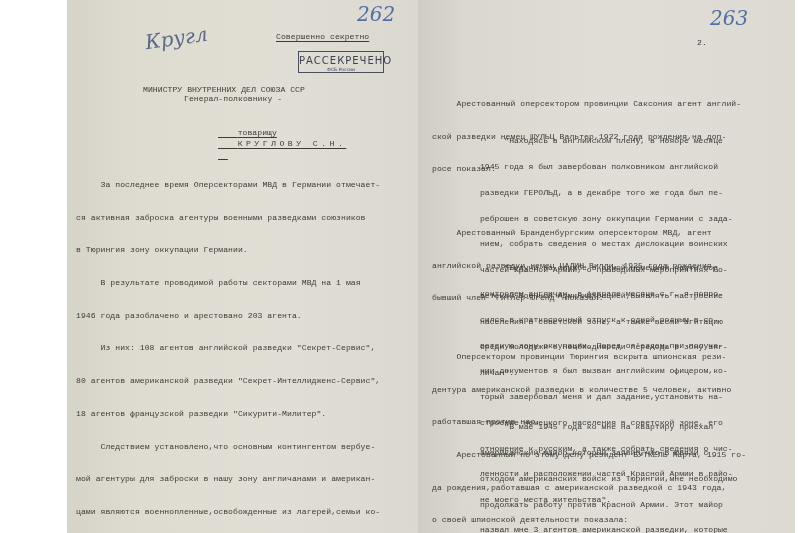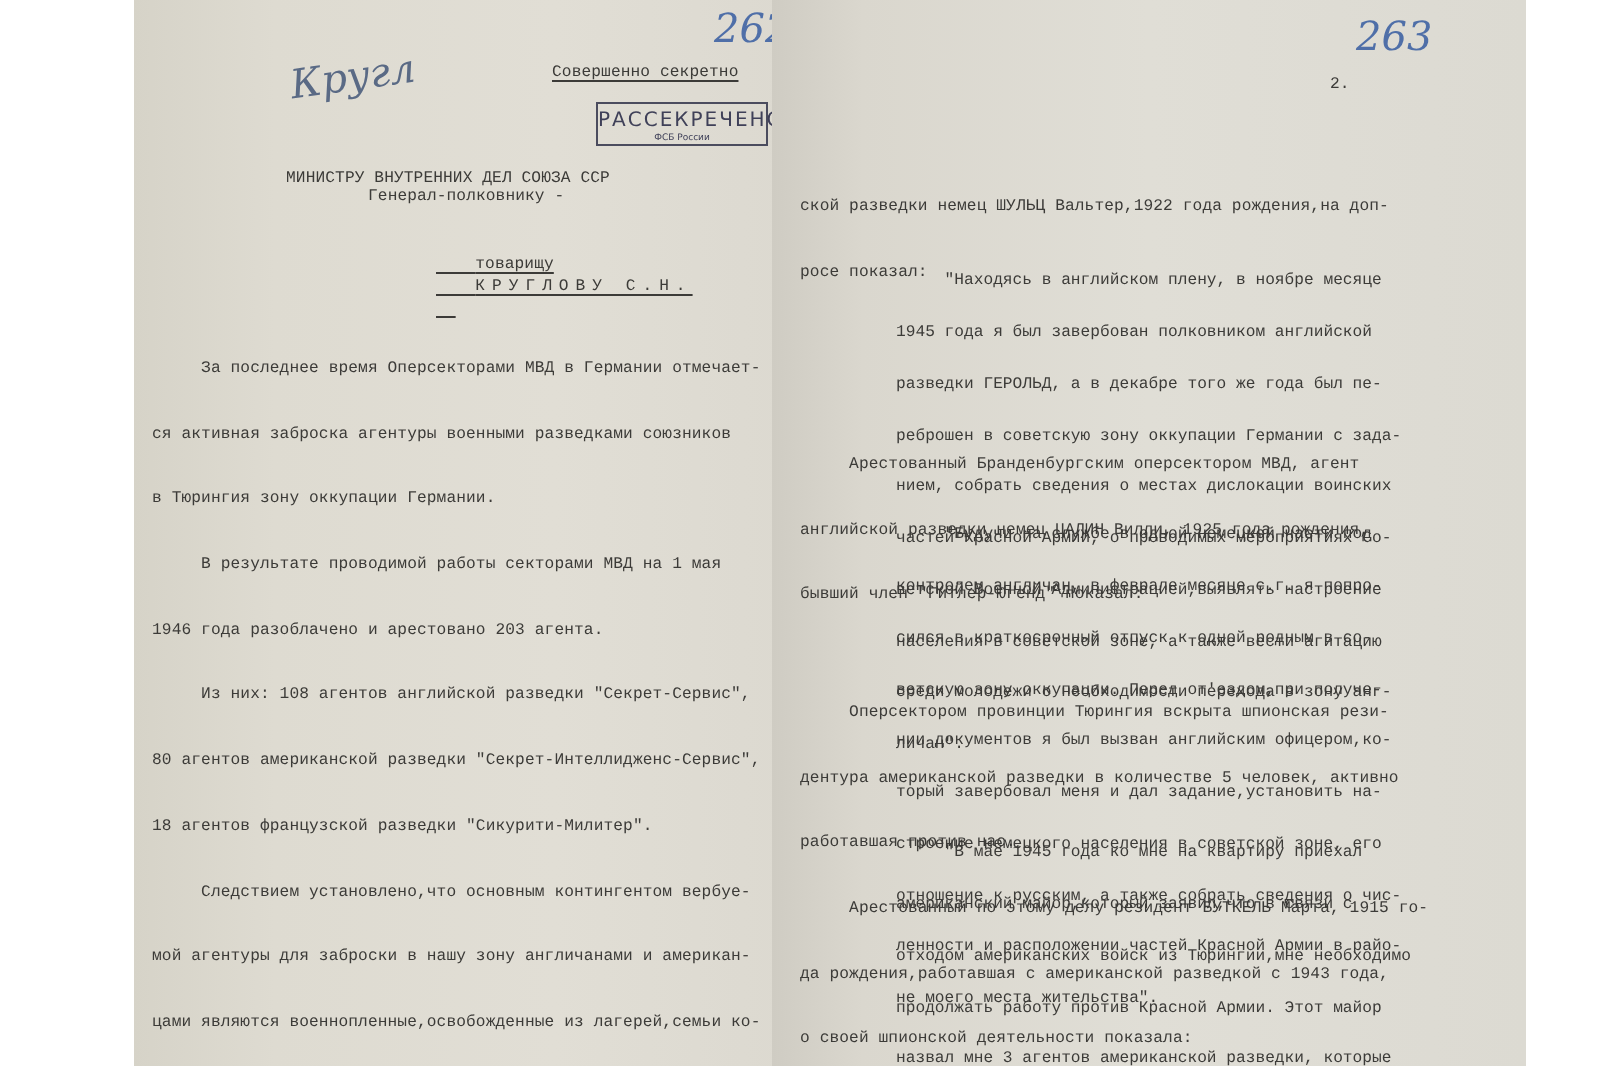--- a/index.html
+++ b/index.html
@@ -7,21 +7,21 @@
     width:800px; height:533px; background:#ffffff; position:relative; overflow:hidden;
     font-family:"Liberation Mono", "DejaVu Sans Mono", monospace;
   }
   .page {
     position:absolute; top:0; height:533px; overflow:hidden;
     background:linear-gradient(90deg, #d6d3c8 0%, #dedbd1 20%, #e1ded5 60%, #dbd8cf 100%);
     color:#3c3b38;
     padding-left:20px;
   }
   #page-left { left:67px; width:331px; }
-  #page-right { left:386px; width:357px;
+  #page-right { left:418px; width:357px;
     background:linear-gradient(90deg, #cfccc3 0%, #dad7ce 12%, #e0ded6 50%, #dcdad2 100%); }
   .abs { position:absolute; white-space:pre; }
   .txt { font-size:8.1px; line-height:10.9px; letter-spacing:0.05px; }
   .txt-q { font-size:8.1px; line-height:8.6px; }
   .pagenum { font-family:"DejaVu Serif", serif; font-style:italic; color:#4f6fa8; font-size:20px; }
   .sig { font-family:"DejaVu Serif", serif; font-style:italic; color:#5a6a85; font-size:20px; transform:rotate(-8deg); }
   .underline { text-decoration:underline; text-underline-offset:2px; }
   .stamp {
     position:absolute; border:1.5px solid #4b4c5e; color:#3f4058; text-align:center;
     font-family:"DejaVu Sans", sans-serif;
@@ -77,20 +77,21 @@
     
     
   </div>
 </div>
 
 <div id="page-right" class="page">
   <div class="abs pagenum" style="left:292px; top:6px;">263</div>
   <div class="abs txt" style="left:279px; top:38px;">2.</div>
 
   <div class="abs txt" style="left:14px; top:77px;">
+    <div>     Арестованный оперсектором провинции Саксония агент англий-</div>
     <div>ской разведки немец ШУЛЬЦ Вальтер,1922 года рождения,на доп-</div>
     <div>росе показал:</div>
   </div>
 
   <div class="abs txt-q" style="left:62px; top:120px;">
     <div>     "Находясь в английском плену, в ноябре месяце</div>
     <div>1945 года я был завербован полковником английской</div>
     <div>разведки ГЕРОЛЬД, а в декабре того же года был пе-</div>
     <div>реброшен в советскую зону оккупации Германии с зада-</div>
     <div>нием, собрать сведения о местах дислокации воинских</div>

